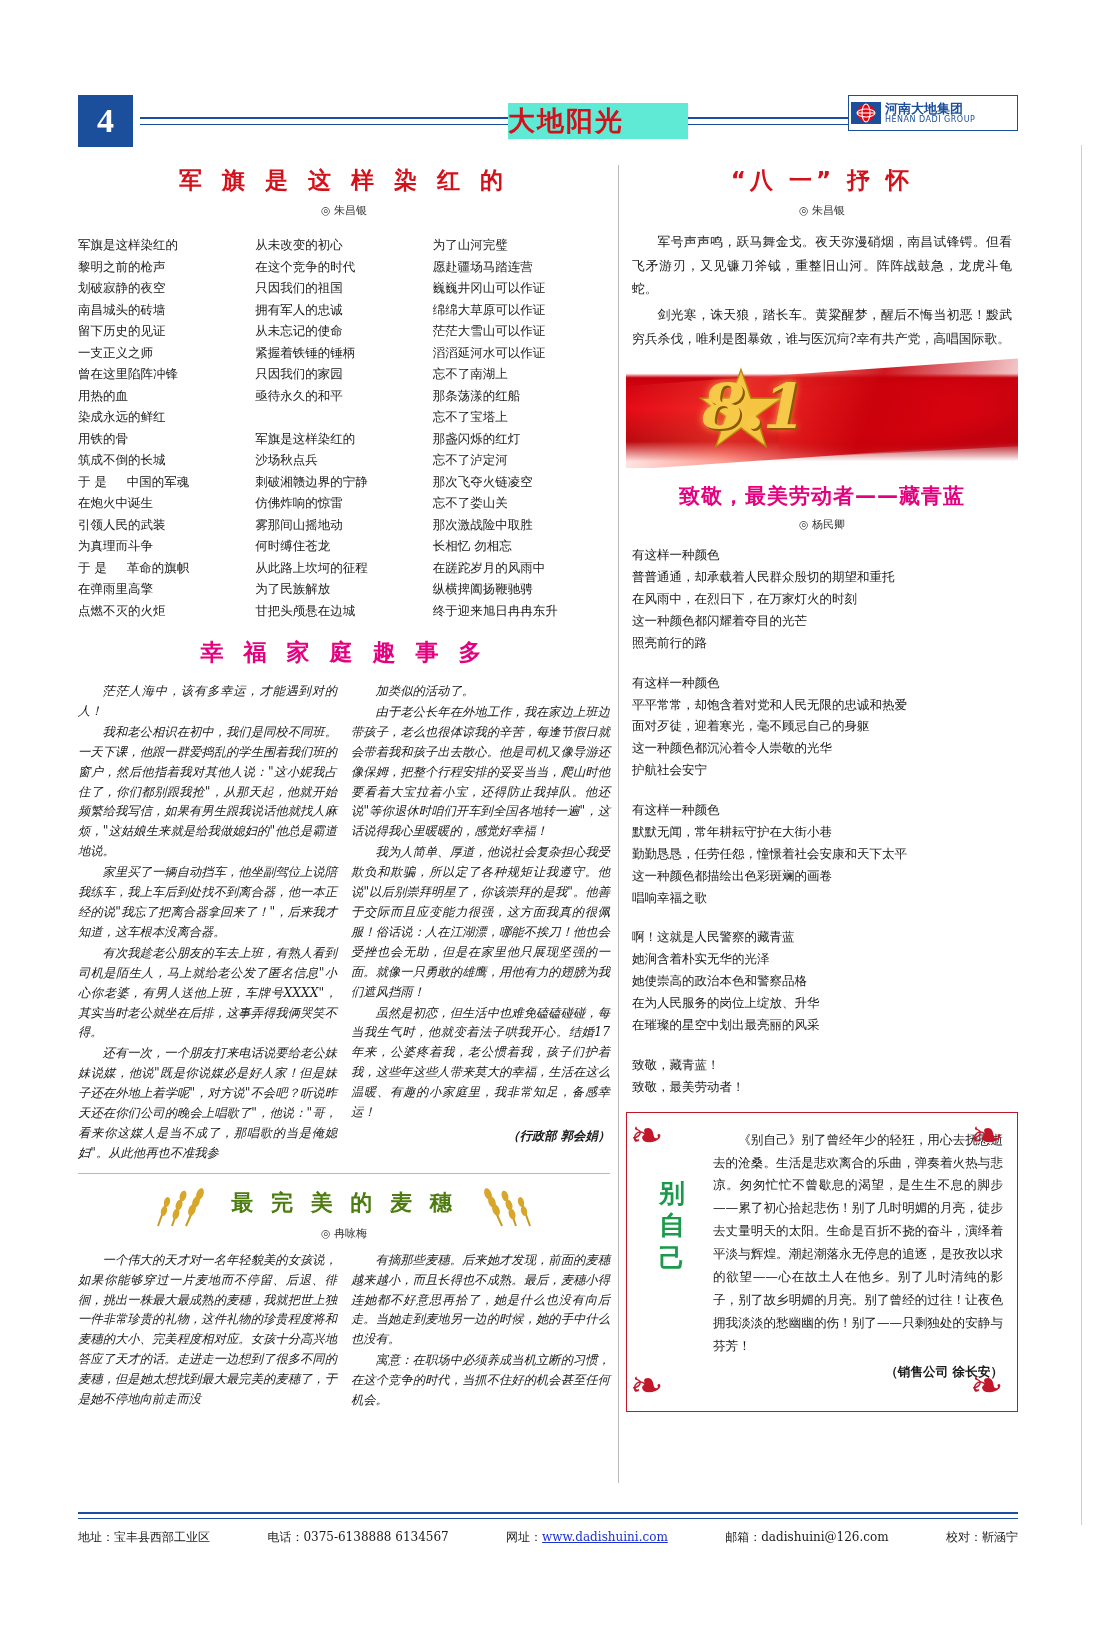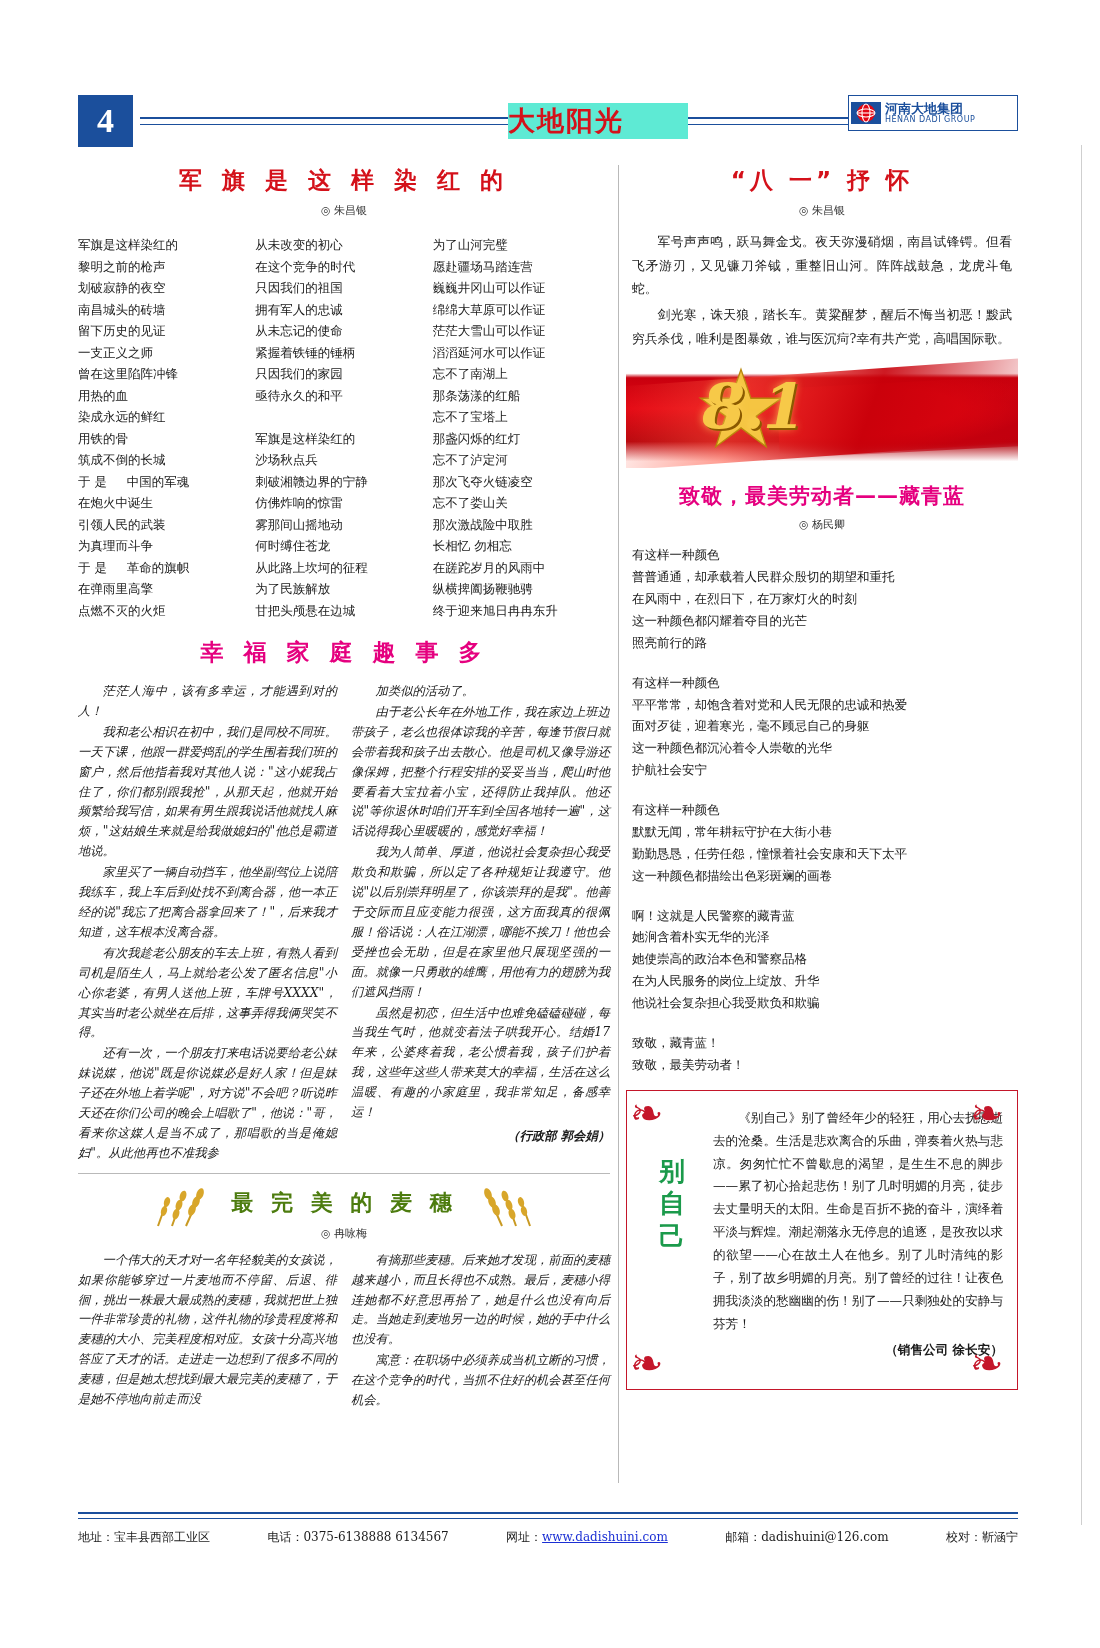--- a/index.html
+++ b/index.html
@@ -524,26 +524,27 @@
           <div>有这样一种颜色</div>
           <div>平平常常，却饱含着对党和人民无限的忠诚和热爱</div>
           <div>面对歹徒，迎着寒光，毫不顾忌自己的身躯</div>
           <div>这一种颜色都沉沁着令人崇敬的光华</div>
           <div>护航社会安宁</div>
           <div class="para-gap"></div>
           <div>有这样一种颜色</div>
           <div>默默无闻，常年耕耘守护在大街小巷</div>
           <div>勤勤恳恳，任劳任怨，憧憬着社会安康和天下太平</div>
           <div>这一种颜色都描绘出色彩斑斓的画卷</div>
+          <div>唱响幸福之歌</div>
           <div class="para-gap"></div>
           <div>啊！这就是人民警察的藏青蓝</div>
           <div>她涧含着朴实无华的光泽</div>
           <div>她使崇高的政治本色和警察品格</div>
           <div>在为人民服务的岗位上绽放、升华</div>
-          <div>他说社会复杂担心我受欺负和欺骗</div>
+          <div>在璀璨的星空中划出最亮丽的风采</div>
           <div class="para-gap"></div>
           <div>致敬，藏青蓝！</div>
           <div>致敬，最美劳动者！</div>
         </div>
       </div>
 
       <div class="bzj">
         <span class="corner tl">❧</span>
         <span class="corner tr">❧</span>
         <span class="corner bl">❧</span>

